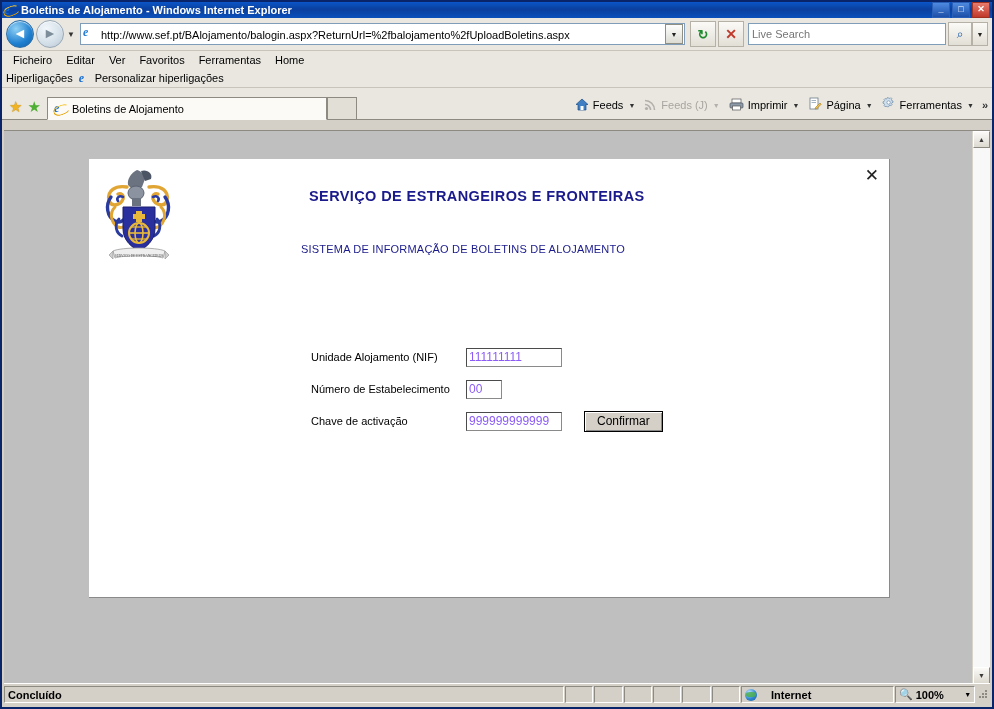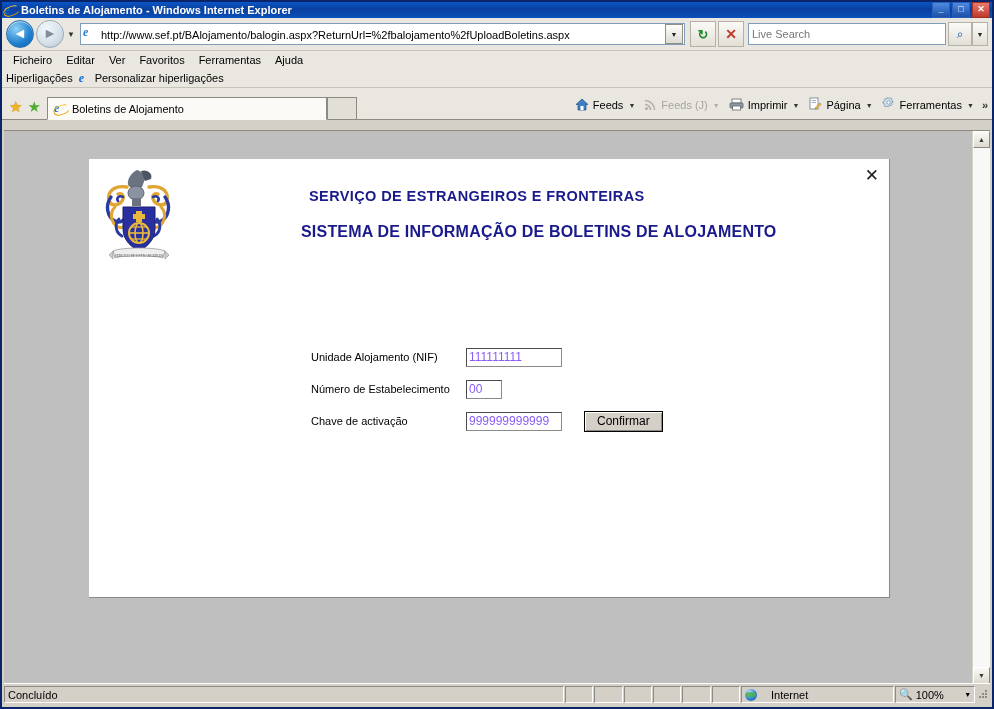--- a/index.html
+++ b/index.html
@@ -107,41 +107,41 @@
 
   .whitepanel{position:absolute;left:85px;top:28px;width:800px;height:438px;background:#fff;
               border-right:1px solid #8a8a8a;border-bottom:1px solid #8a8a8a;}
   .close-x{position:absolute;right:10px;top:8px;font-size:17px;color:#222;line-height:1;
            font-family:"Liberation Sans",sans-serif;}
 
   .crest{position:absolute;left:12px;top:8px;width:78px;height:98px;}
 
   .head1{position:absolute;left:220px;top:29px;font-size:14.5px;font-weight:bold;color:#1a1a8c;
          letter-spacing:.4px;white-space:nowrap;}
-  .head2{position:absolute;left:212px;top:64px;font-size:16px;font-weight:bold;color:#1a1a8c;
+  .head2{position:absolute;left:212px;top:84px;font-size:11px;font-weight:normal;color:#1a1a8c;
          letter-spacing:.2px;white-space:nowrap;}
 
   .form{position:absolute;left:222px;top:182px;}
   .frow{display:flex;align-items:center;height:32px;}
   .flabel{width:155px;font-size:11px;color:#000;}
   .finput{border:1px solid #8a8a8a;border-top-color:#4b4b4b;border-left-color:#4b4b4b;background:#fff;
           height:19px;box-sizing:border-box;font:12px "Liberation Sans",sans-serif;color:#8b5cf6;
           padding:0 2px;outline:none;}
   .finput.wide{width:96px;}
   .finput.narrow{width:36px;}
   .confirm{margin-left:22px;height:21px;padding:0 12px;background:#d4d0c8;color:#000;
            font:12px "Liberation Sans",sans-serif;
            border:1px solid #000;box-shadow:inset 1px 1px 0 #fff,inset -1px -1px 0 #888;}
 
   
   .statusbar{position:absolute;left:2px;right:2px;bottom:2px;height:21px;background:#d4d0c8;
              display:flex;align-items:center;border-top:1px solid #fff;}
   .st-pane{height:17px;border:1px solid #fff;border-top-color:#8d8a82;border-left-color:#8d8a82;
            box-sizing:border-box;display:flex;align-items:center;padding:0 3px;font-size:11px;color:#000;
-           background:#d4d0c8;margin-right:1px;}
+           background:#d4d0c8;margin-right:1px;font-weight:bold;}
   .st-main{flex:0 0 560px;}
   .st-small{width:30px;}
   .st-zone{width:165px;gap:14px;}
   .st-zoom{width:86px;gap:3px;}
   .grip{width:14px;height:14px;margin-left:auto;margin-right:1px;position:relative;}
   .grip i{position:absolute;background:#8d8a82;width:2px;height:2px;}
   .globe{width:12px;height:12px;border-radius:50%;
          background:radial-gradient(circle at 35% 30%,#bfe4ff,#2f86d0 55%,#1a5f9e);
          position:relative;overflow:hidden;flex:0 0 auto;}
   .globe:after{content:"";position:absolute;left:1px;top:3px;width:10px;height:5px;background:#4caf50;
@@ -197,21 +197,21 @@
     </span>
     <span class="searchdrop">▼</span>
   </div>
 
   <div class="menubar">
     <span class="menuitem">Ficheiro</span>
     <span class="menuitem">Editar</span>
     <span class="menuitem">Ver</span>
     <span class="menuitem">Favoritos</span>
     <span class="menuitem">Ferramentas</span>
-    <span class="menuitem">Ajuda</span>
+    <span class="menuitem">Home</span>
   </div>
 
   <div class="linksbar">
     <span class="links-label">Hiperligações</span>
     <span class="links-item">
       <span class="ie-glyph" style="width:13px;height:13px;">
         <span class="e" style="font-size:12px;">e</span>
       </span>
       <span>Personalizar hiperligações</span>
     </span>

